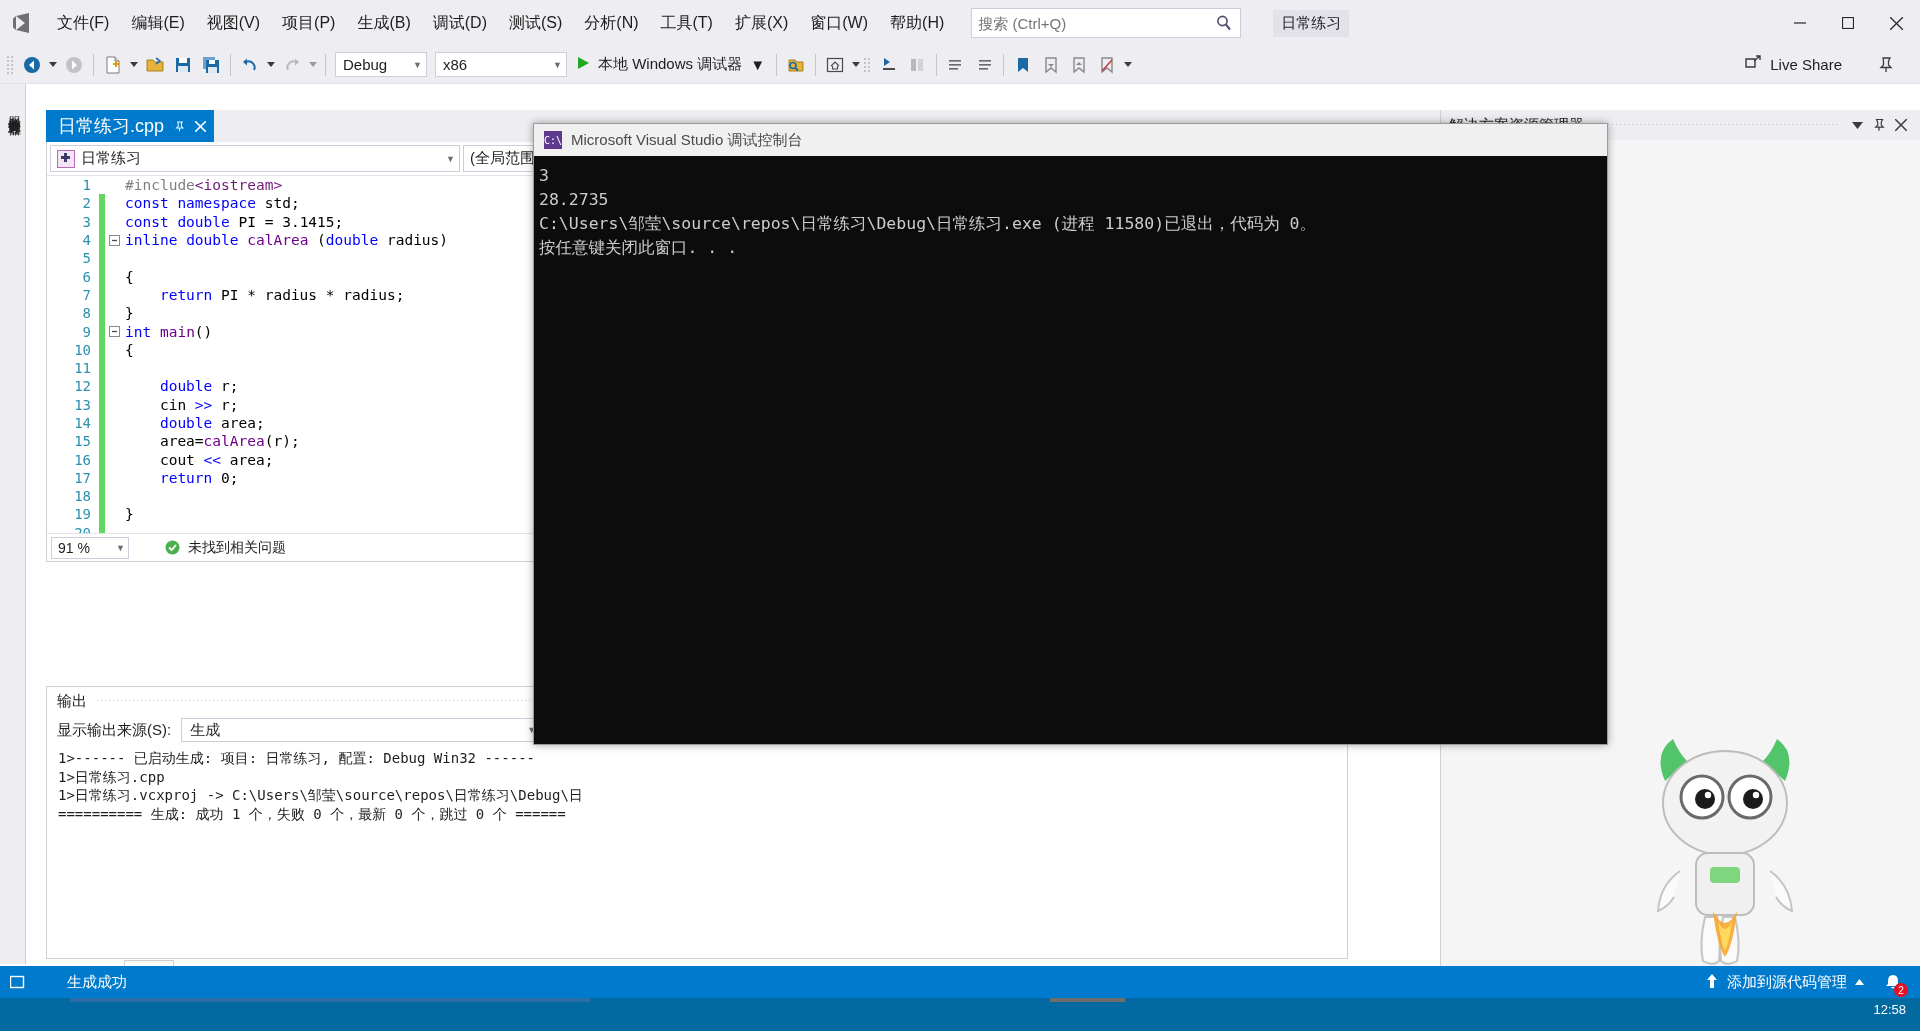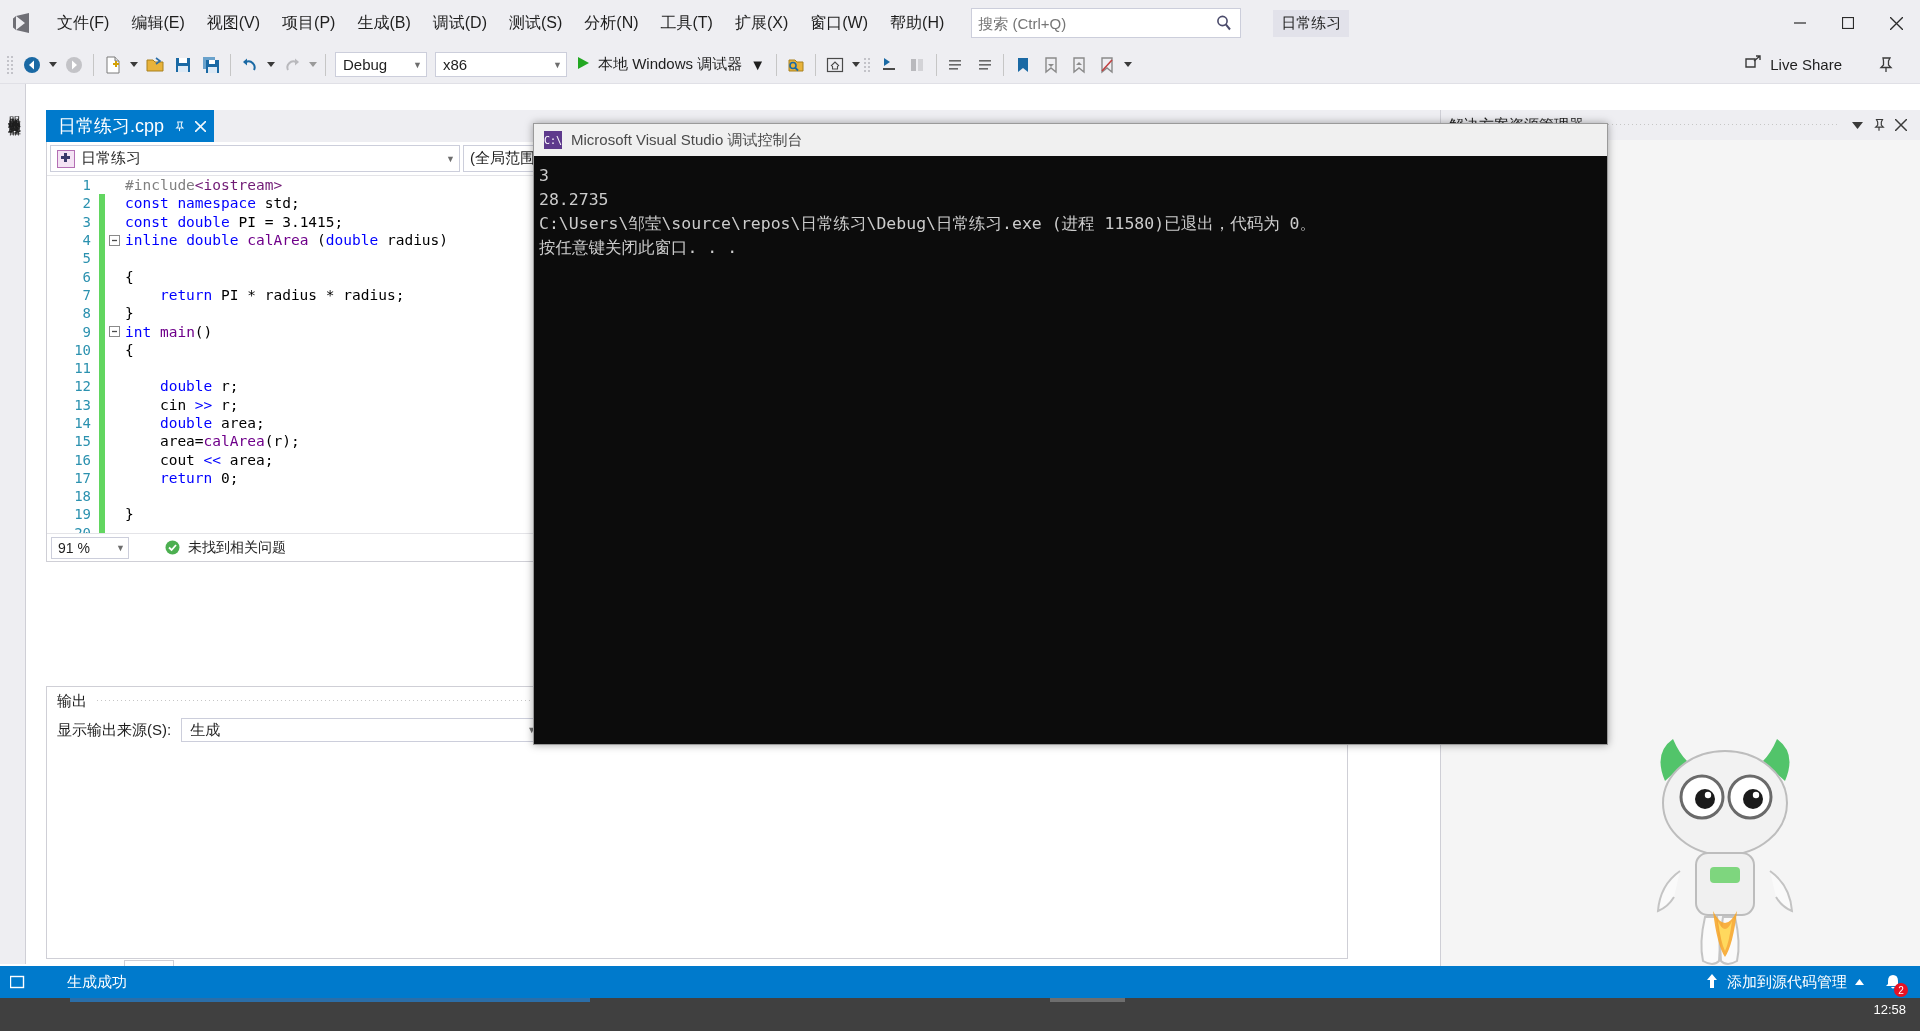--- a/index.html
+++ b/index.html
@@ -225,21 +225,21 @@
     align-items:center; justify-content:center;
   }
   #notif .badge {
     position:absolute; right:-2px; bottom:-2px; background:#e81123; color:#fff;
     font-size:10px; width:14px; height:14px; border-radius:7px; display:flex;
     align-items:center; justify-content:center;
   }
 
   
   #taskbar {
-    position:absolute; left:0; bottom:0; width:1920px; height:33px; background:#404040;
+    position:absolute; left:0; bottom:0; width:1920px; height:33px; background:#0369a1;
   }
   #taskbar .tb-seg1 { position:absolute; left:70px; top:0; width:520px; height:4px; background:#2b6ea8; }
   #taskbar .tb-seg2 { position:absolute; left:1050px; top:0; width:75px; height:4px; background:#6e6e6e; }
   #taskbar .clock { position:absolute; right:14px; top:4px; color:#fff; font-size:13px; text-align:right; }
 
   
   #robot { position:absolute; right:80px; bottom:60px; width:230px; height:250px; }
 </style>
 </head>
 <body>
@@ -618,20 +618,24 @@
     <span>输出</span>
     <span class="dots"></span>
   </div>
   <div id="output-src">
     <span>显示输出来源(S):</span>
     <span class="src-combo">
       <span class="lbl">生成</span>
       <span class="arr">▼</span>
     </span>
   </div>
+  <div id="output-text">1&gt;------ 已启动生成: 项目: 日常练习, 配置: Debug Win32 ------
+1&gt;日常练习.cpp
+1&gt;日常练习.vcxproj -&gt; C:\Users\邹莹\source\repos\日常练习\Debug\日
+========== 生成: 成功 1 个，失败 0 个，最新 0 个，跳过 0 个 ======</div>
 </div>
 
 <div id="pane-tabs">
   <div class="pane-tab">错误列表</div>
   <div class="pane-tab active">输出</div>
 </div>
 
 <div id="sol-exp">
   <div id="sol-head">
     <span class="title">解决方案资源管理器</span>

